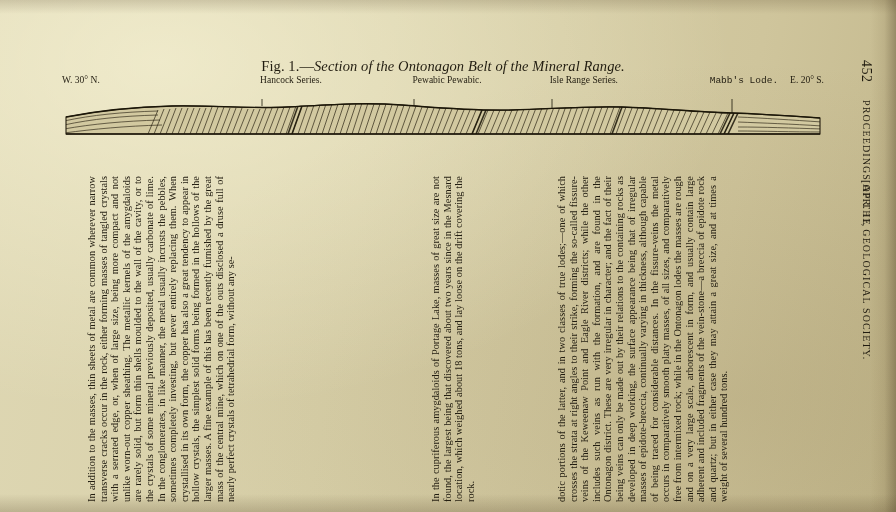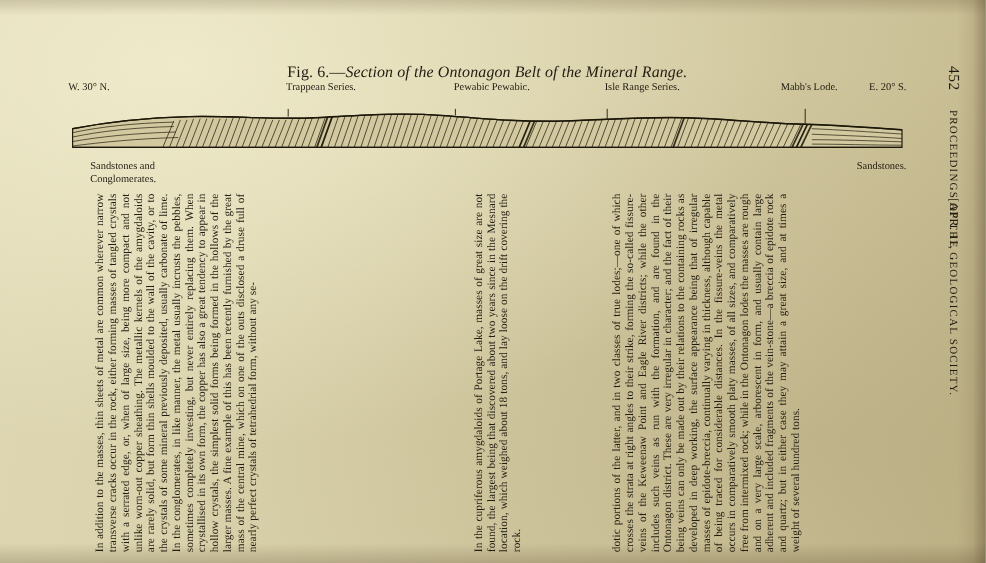--- a/index.html
+++ b/index.html
@@ -148,29 +148,29 @@
 </head>
 <body>
 
 <div id="page">
 
   <div id="paper-texture"></div>
 
   <div id="figure">
 
     <div id="fig-caption">
-      <span class="figno">Fig. 6.—</span><span>Section of the Ontonagon Belt of the Mineral Range.</span>
+      <span class="figno">Fig. 1.—</span><span>Section of the Ontonagon Belt of the Mineral Range.</span>
     </div>
 
     <div id="series-row">
       <span class="lbl" style="left:0px;">W. 30° N.</span>
-      <span class="lbl" style="left:26%;">Trappean Series.</span>
+      <span class="lbl" style="left:26%;">Hancock Series.</span>
       <span class="lbl" style="left:46%;">Pewabic Pewabic.</span>
       <span class="lbl" style="left:64%;">Isle Range Series.</span>
-      <span class="lbl" style="left:85%;">Mabb's Lode.</span>
+      <span class="lbl" style="left:85%;font-family:Liberation Mono, monospace;">Mabb's Lode.</span>
       <span class="lbl" style="right:0px;">E. 20° S.</span>
     </div>
 
     <div id="section-art">
       <svg width="762" height="46" viewBox="0 0 762 46" preserveAspectRatio="none">
         <defs>
           <clipPath id="sec-clip">
             <path d="M4,20 C40,13 70,10 110,9 C150,8 185,12 225,10
                      C265,8 300,5 340,8 C380,11 410,14 450,13
                      C490,12 520,9 560,10 C600,11 630,15 670,16
@@ -320,24 +320,20 @@
 
         <g stroke="#1b1608" stroke-width="0.8">
           <path d="M200,9 L200,2"></path>
           <path d="M352,8 L352,2"></path>
           <path d="M490,11 L490,2"></path>
           <path d="M670,16 L670,2"></path>
         </g>
       </svg>
     </div>
 
-    <div id="base-labels">
-      <span class="bl left">Sandstones and<br>Conglomerates.</span>
-      <span class="bl right">Sandstones.</span>
-    </div>
   </div>
 
   <div id="body-text">
     <div class="vcol" id="vcol-1">
       <p>In addition to the masses, thin sheets of metal are common wherever narrow transverse cracks occur in the rock, either forming masses of tangled crystals with a serrated edge, or, when of large size, being more compact and not unlike worn-out copper sheathing. The metallic kernels of the amygdaloids are rarely solid, but form thin shells moulded to the wall of the cavity, or to the crystals of some mineral previously deposited, usually carbonate of lime. In the conglomerates, in like manner, the metal usually incrusts the pebbles, sometimes completely investing, but never entirely replacing them. When crystallised in its own form, the copper has also a great tendency to appear in hollow crystals, the simplest solid forms being formed in the hollows of the larger masses. A fine example of this has been recently furnished by the great mass of the central mine, which on one of the outs disclosed a druse full of nearly perfect crystals of tetrahedrial form, without any se-</p>
     </div>
     <div class="vcol" id="vcol-2">
       <p>In the cupriferous amygdaloids of Portage Lake, masses of great size are not found, the largest being that discovered about two years since in the Mesnard location, which weighed about 18 tons, and lay loose on the drift covering the rock.</p>
     </div>
     <div class="vcol" id="vcol-3">

